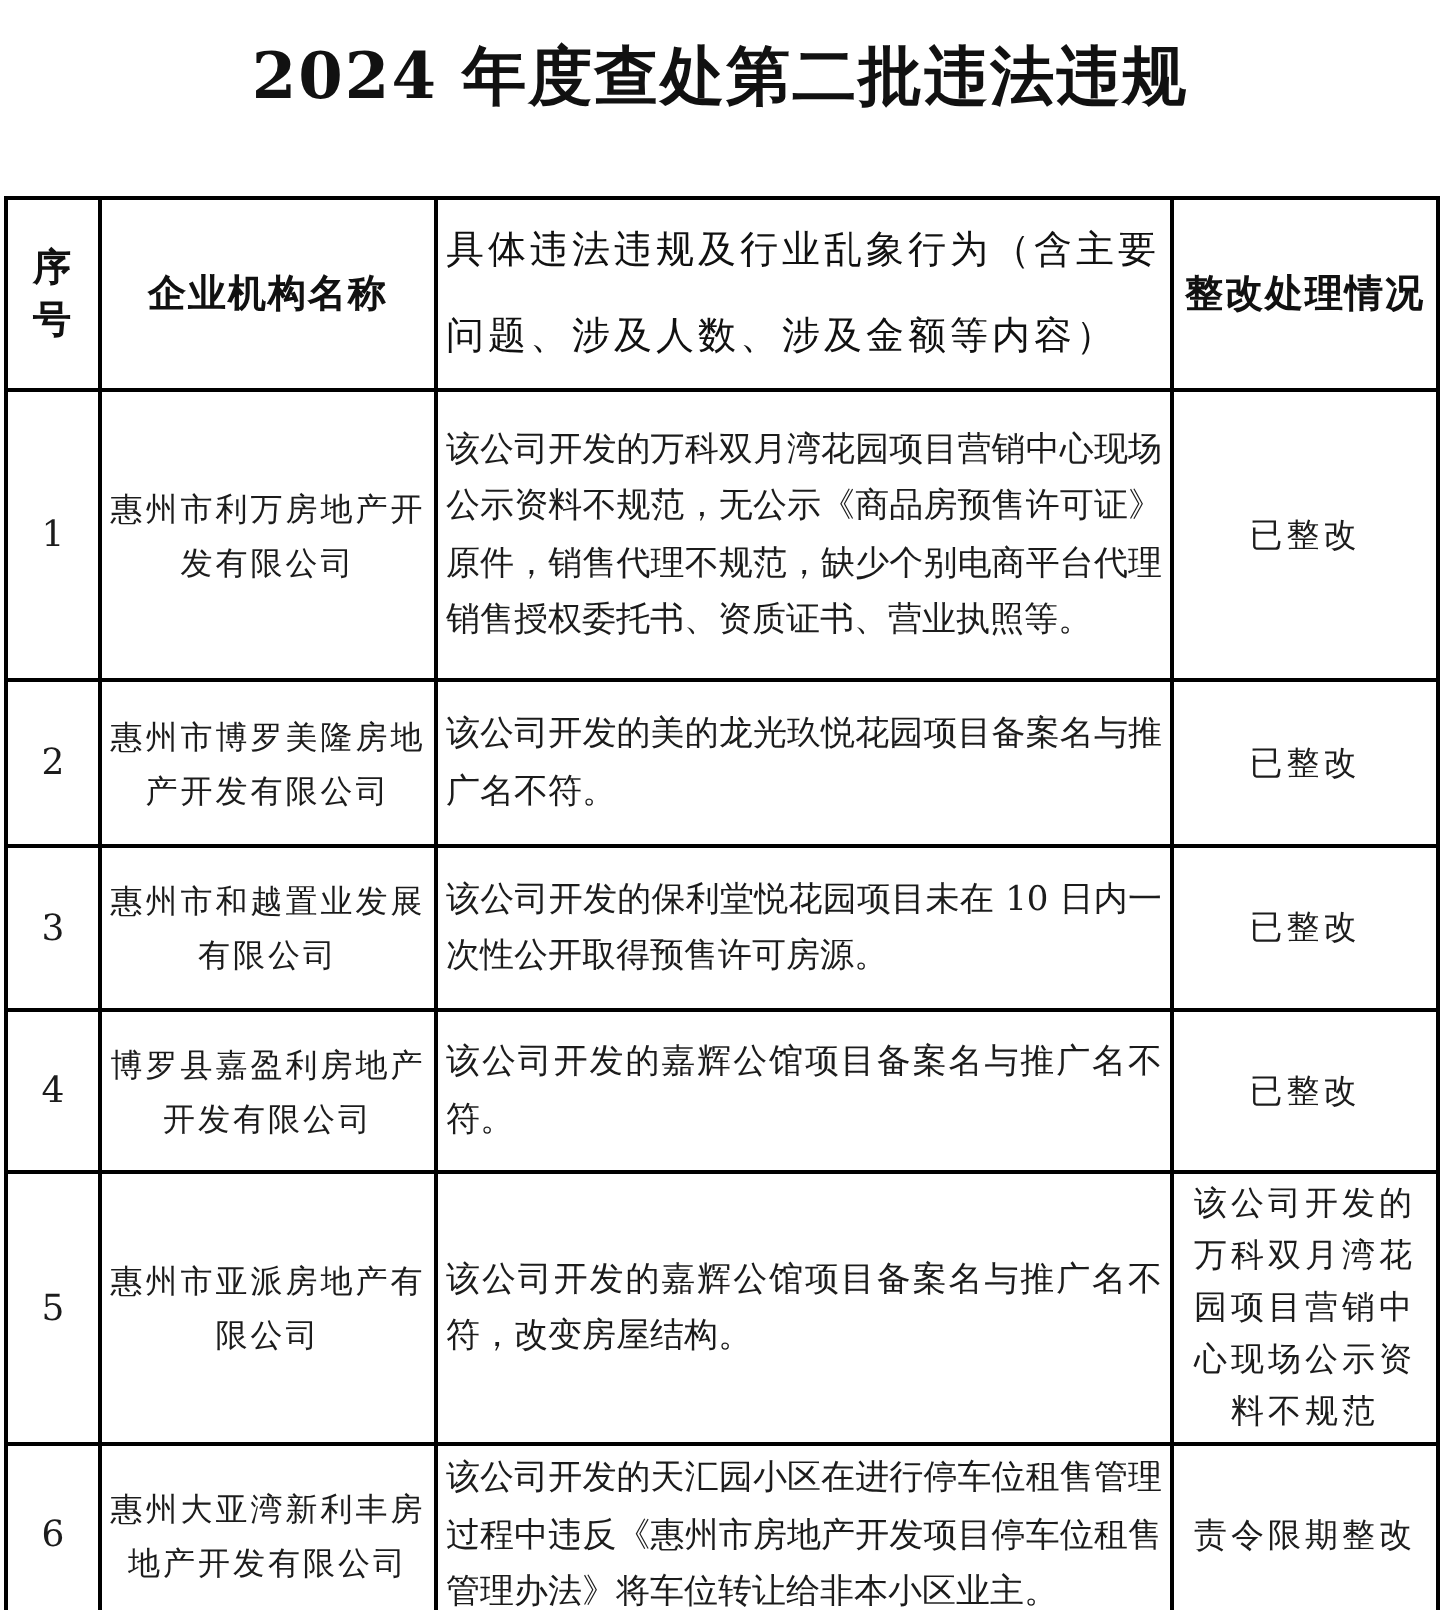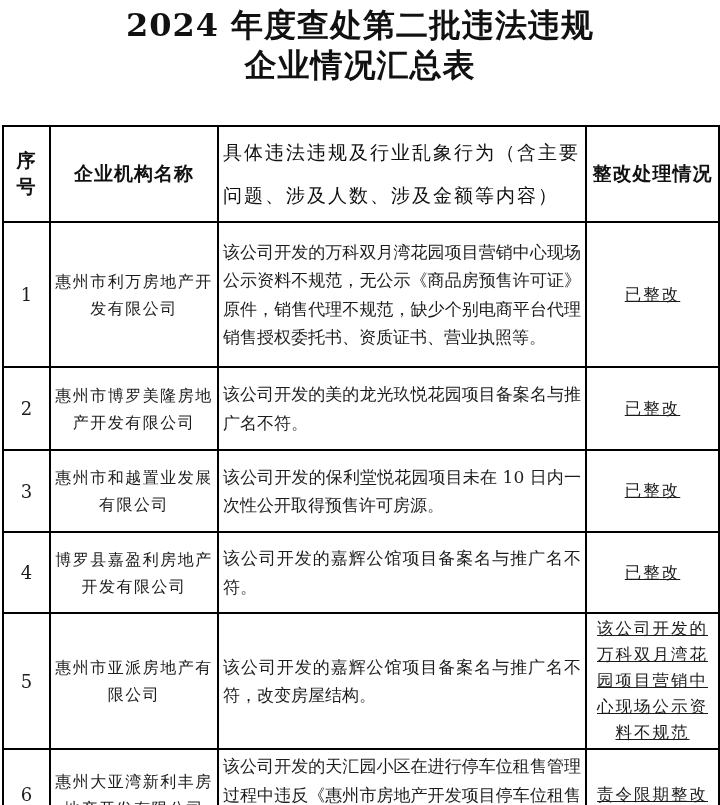--- a/index.html
+++ b/index.html
@@ -12,21 +12,21 @@
     color: #1c1c1c;
     font-family: "DejaVu Serif", "Liberation Serif", serif;
     overflow: hidden;
   }
   .page {
     width: 720px;
     height: 805px;
     background: #ffffff;
   }
   .title-block {
-    padding-top: 5px;
+    padding-top: 18px;
     text-align: center;
     font-weight: bold;
     font-size: 32px;
     line-height: 40px;
     letter-spacing: 1px;
     color: #111111;
   }
   table.summary {
     border-collapse: collapse;
     table-layout: fixed;
@@ -83,31 +83,29 @@
     font-size: 17px;
     line-height: 28.5px;
     padding: 2px 5px;
     border-radius: 22px;
   }
   td.cell-action {
     text-align: center;
     font-size: 16.5px;
     line-height: 26px;
     letter-spacing: 2px;
-    text-decoration: underline;
   }
 </style>
 </head>
 <body>
 
 <div class="page">
 
   <div class="title-block">
     <div>2024 年度查处第二批违法违规</div>
-    <div>企业情况汇总表</div>
   </div>
 
   <table class="summary">
     <colgroup>
       <col class="c1">
         <col class="c2">
         <col class="c3">
         <col class="c4">
     </colgroup>
     <thead>

